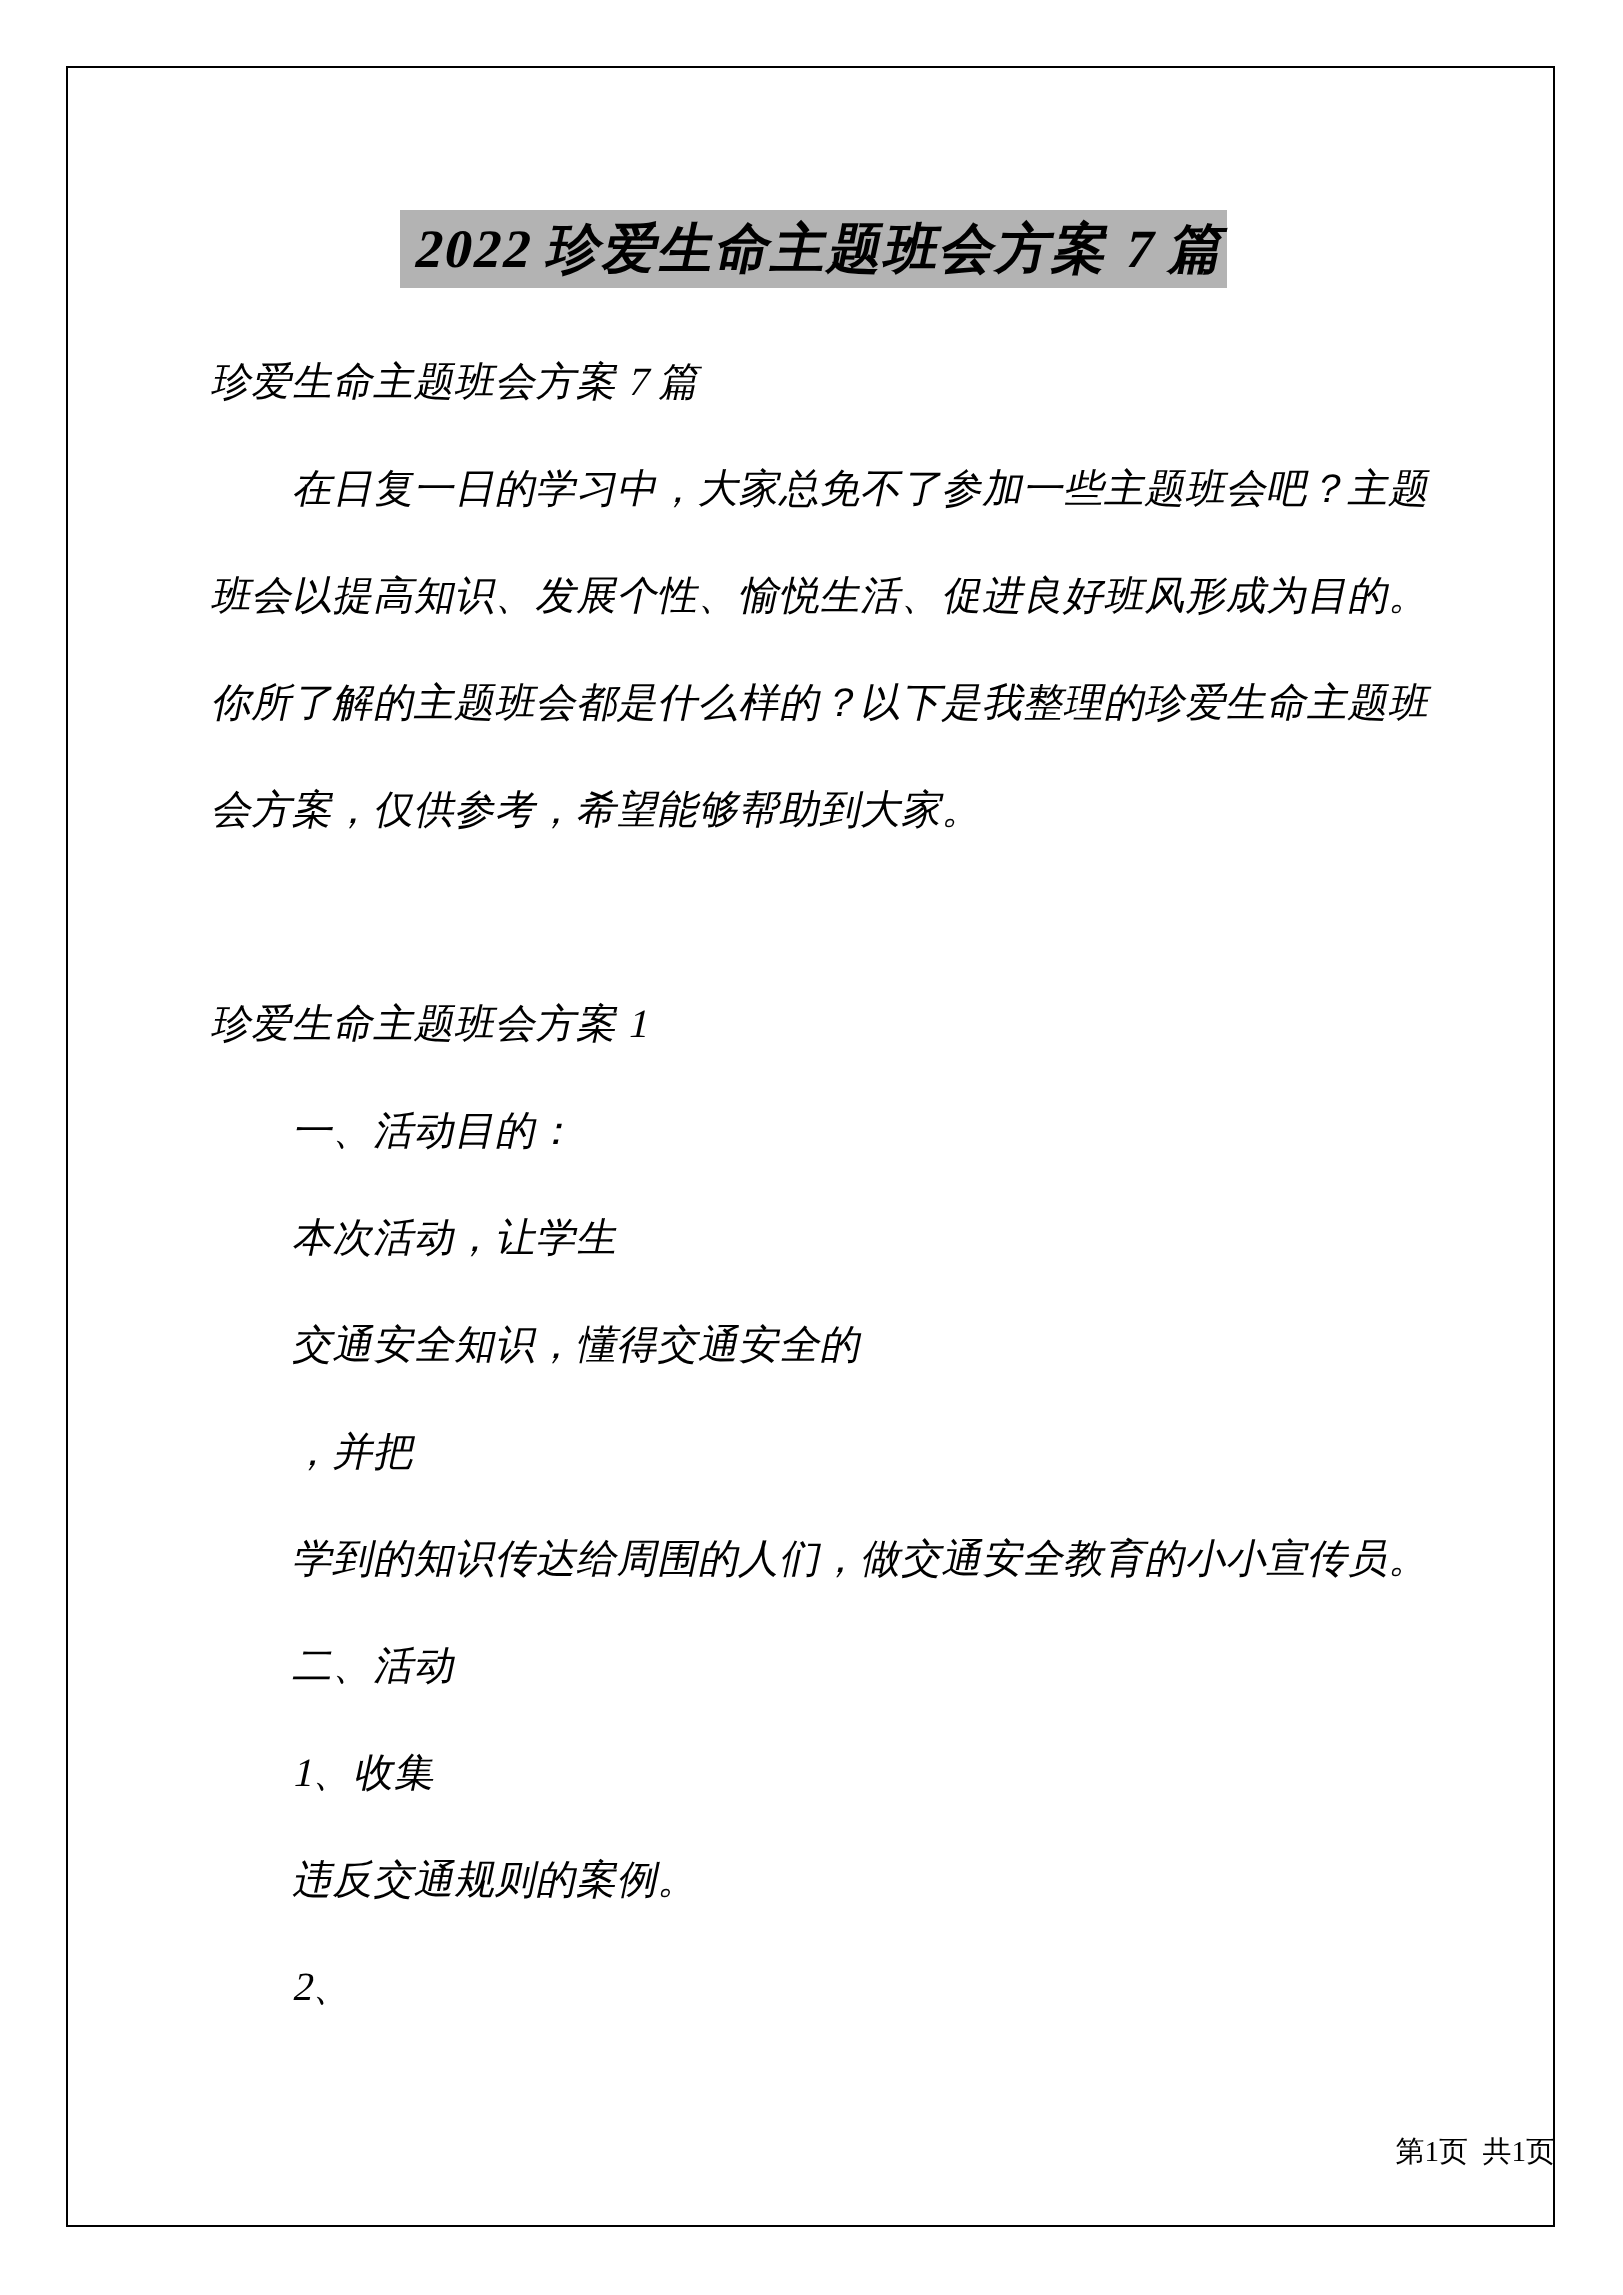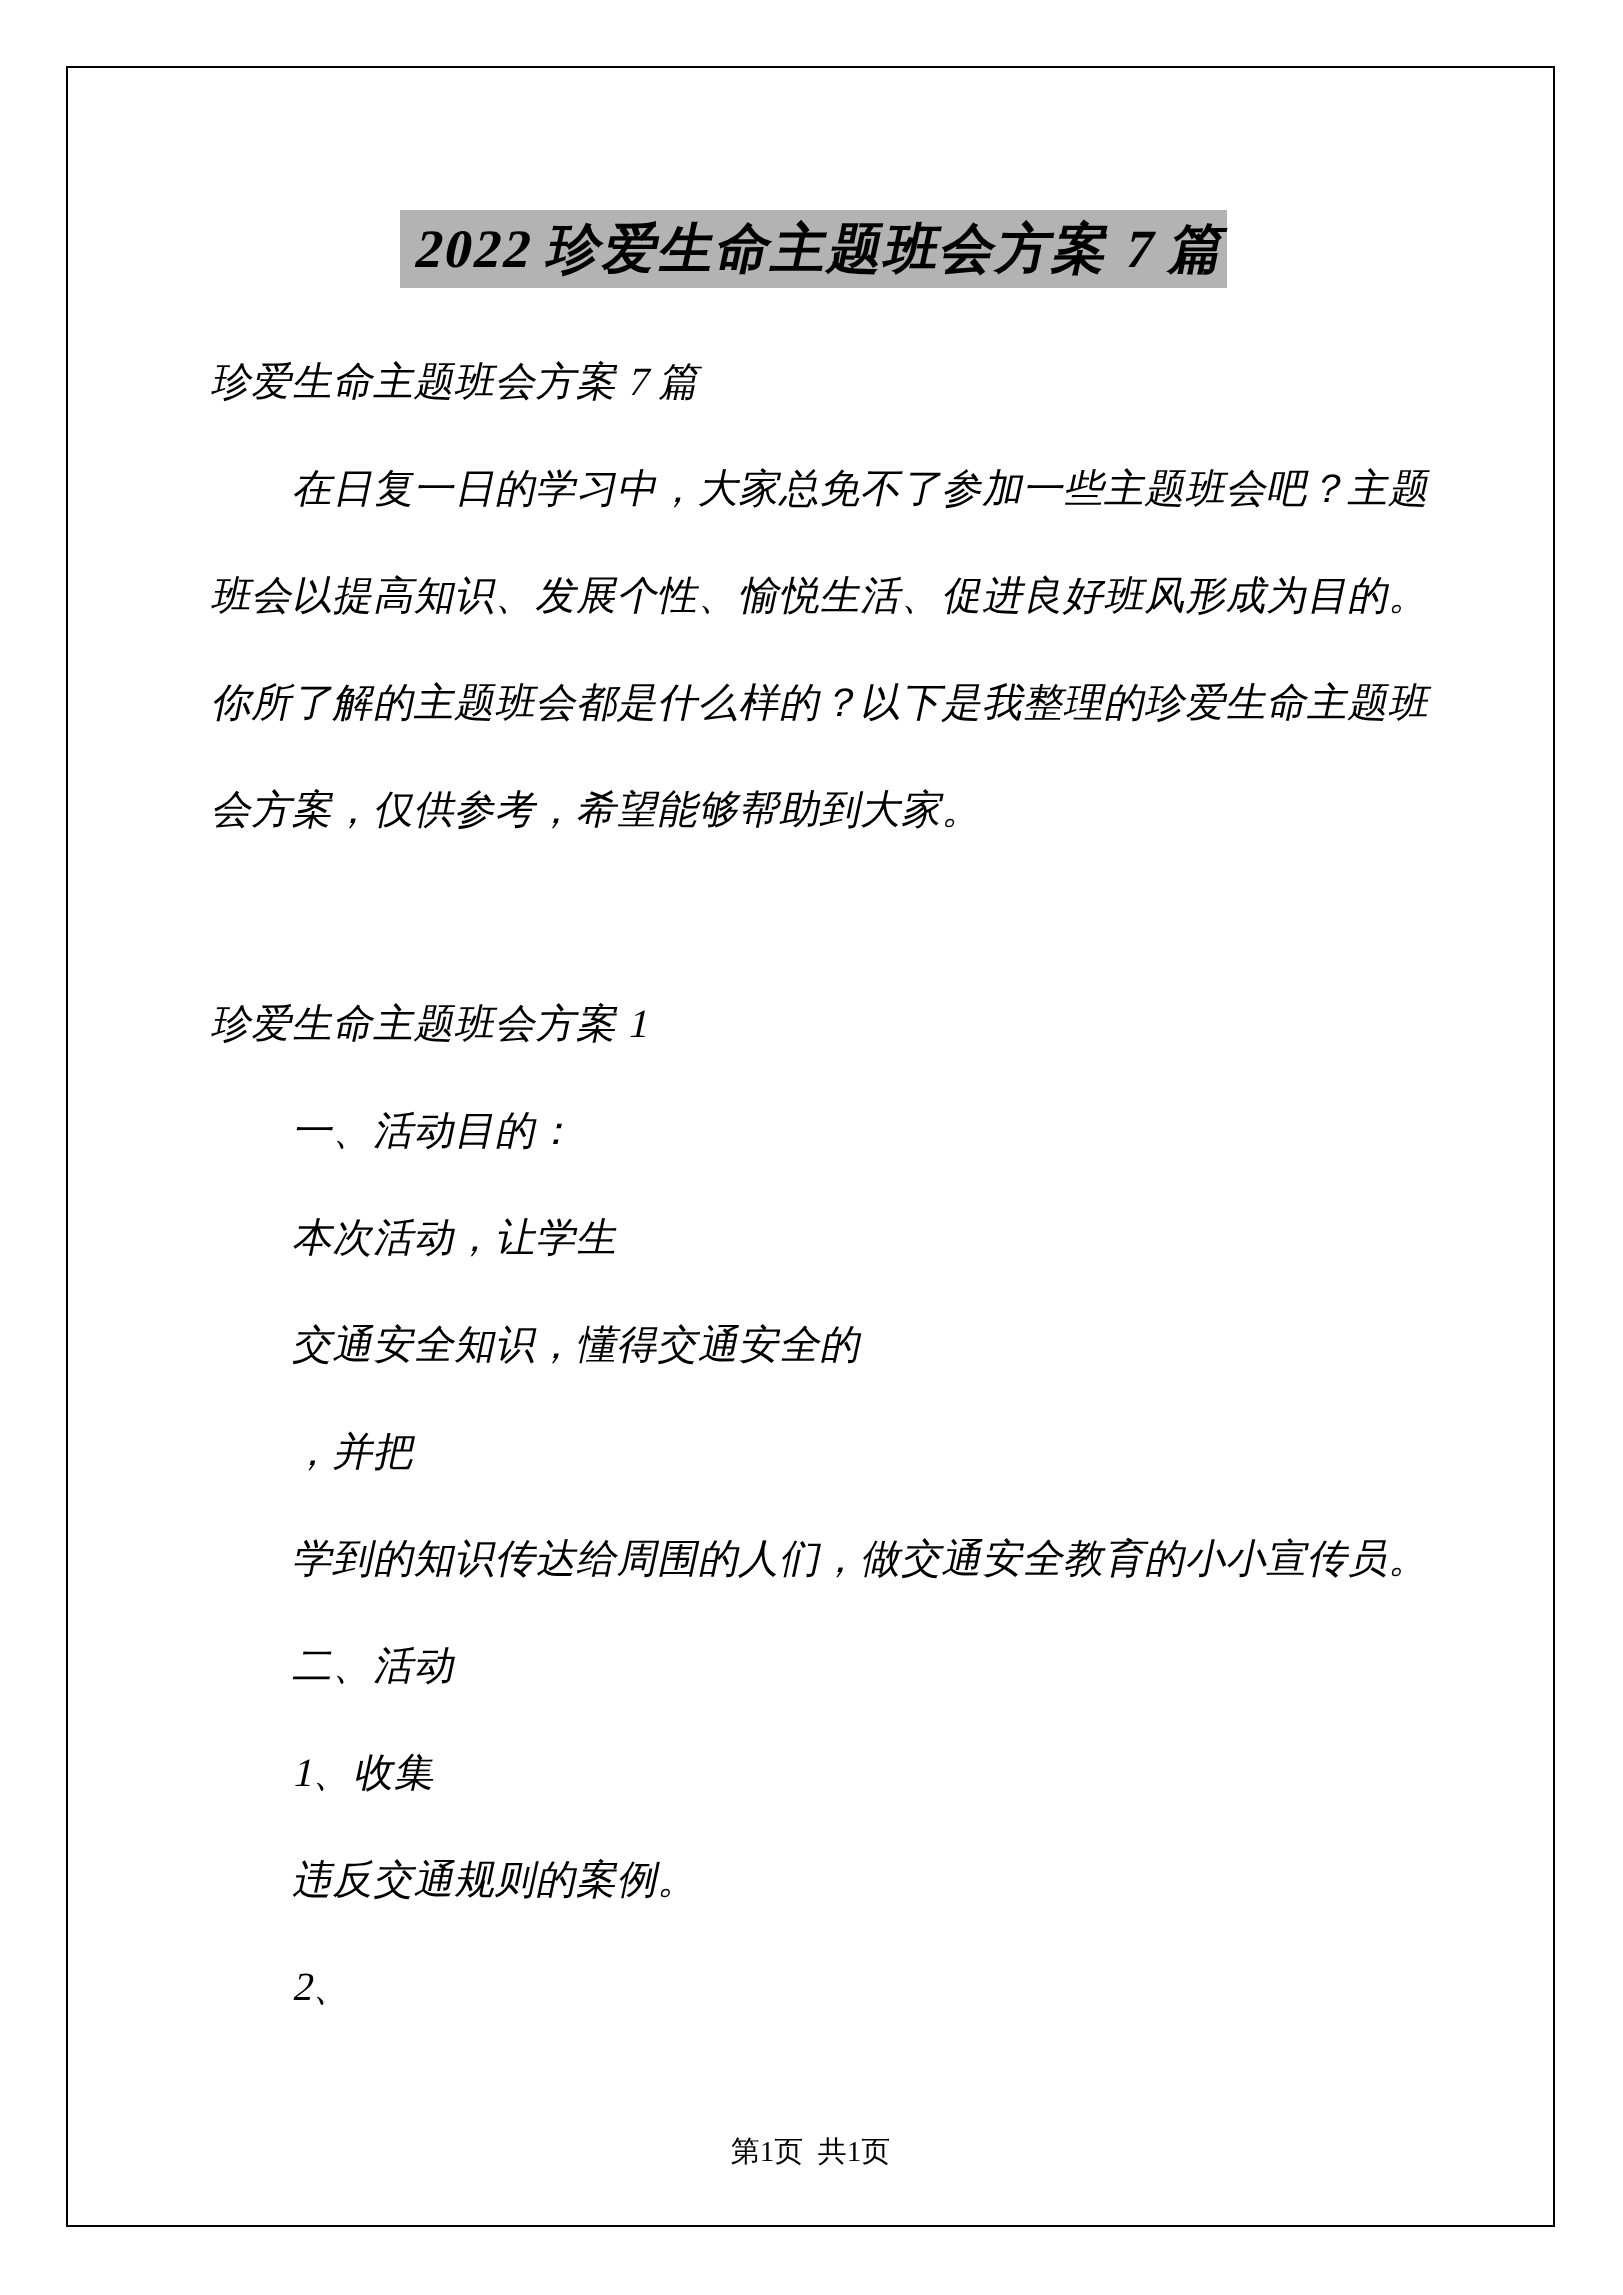--- a/index.html
+++ b/index.html
@@ -26,21 +26,21 @@
   }
   .body-lines{
     position:absolute;left:202px;top:328px;width:1219px;
   }
   .line{
     height:107px;line-height:107px;font-size:40px;letter-spacing:0.6px;
     white-space:pre;transform:skewX(-12deg);transform-origin:0 100%;
   }
   .footer{
     position:absolute;left:66px;top:2134px;width:1489px;height:34px;
-    line-height:34px;text-align:center;font-size:29px;white-space:pre;
+    line-height:34px;text-align:right;font-size:29px;white-space:pre;
   }
 </style>
 </head>
 <body>
 
 <div class="page-border"></div>
 
 <div class="title-row">
   <span class="title-hl"><span class="title-text">2022 珍爱生命主题班会方案 7 篇</span></span>
 </div>

